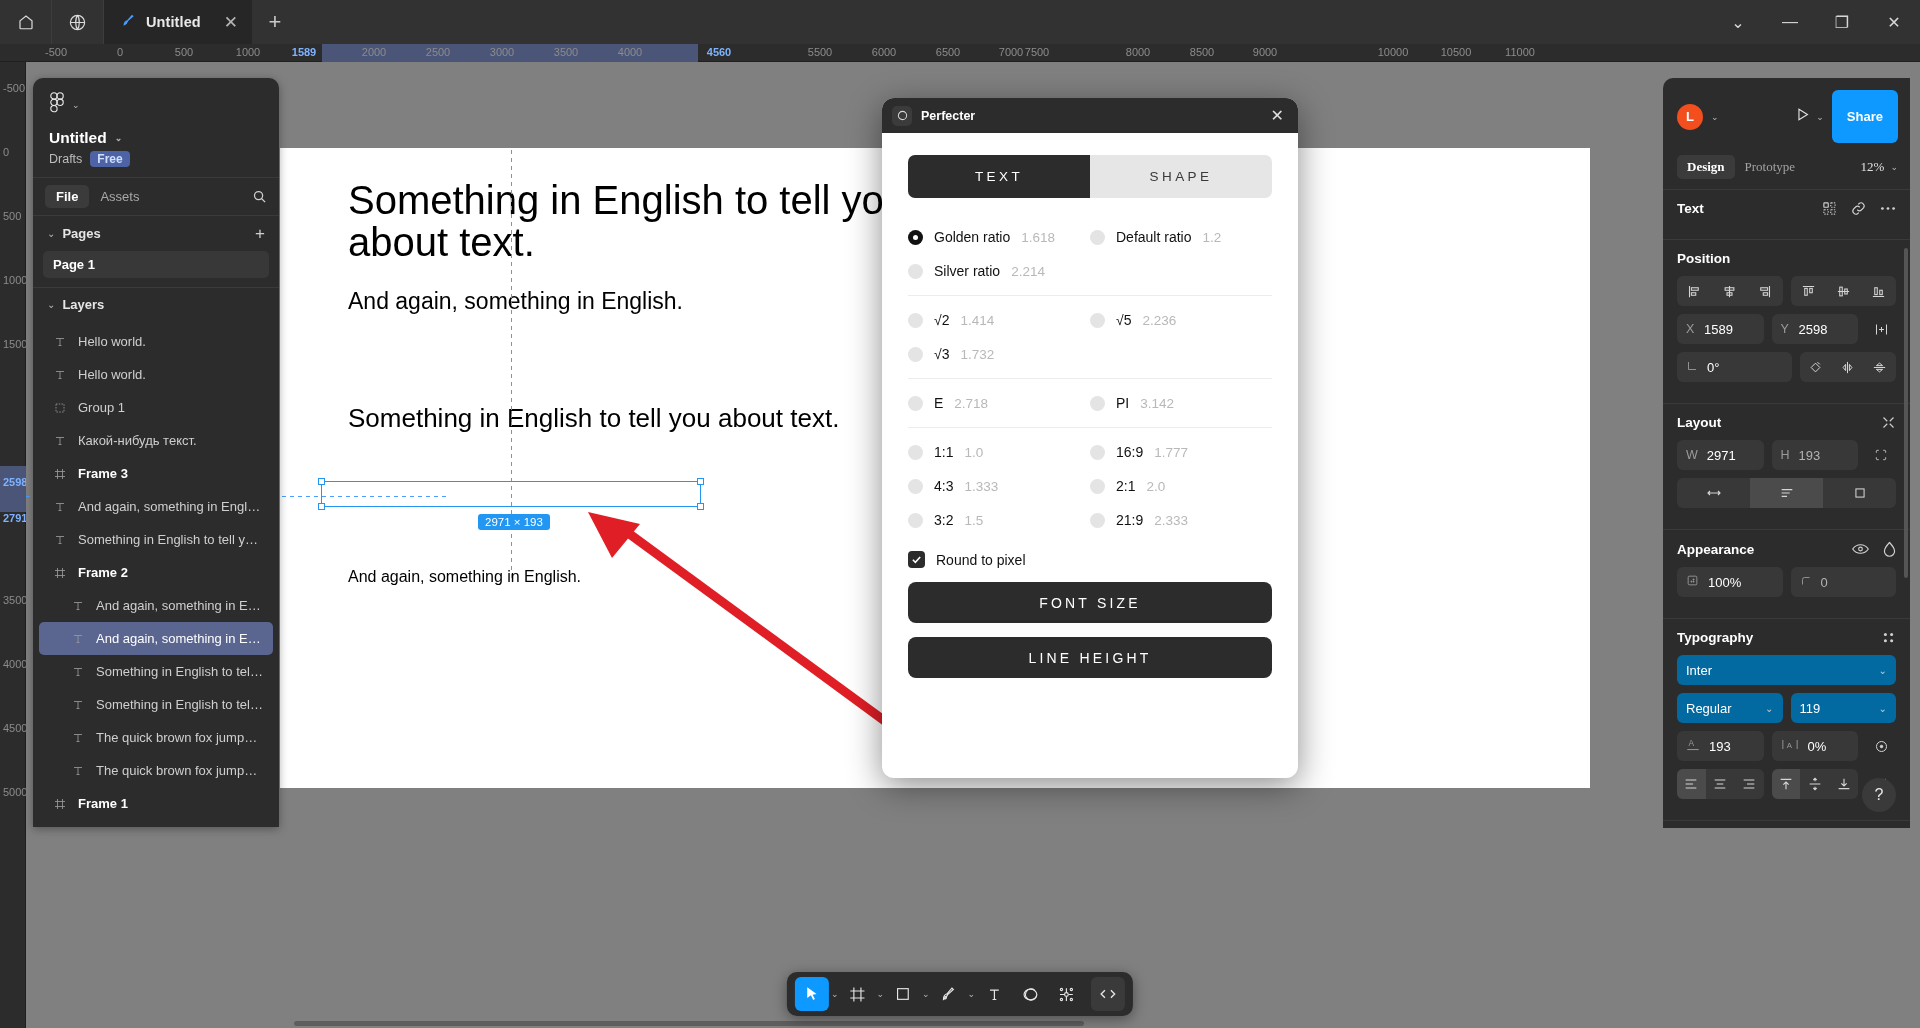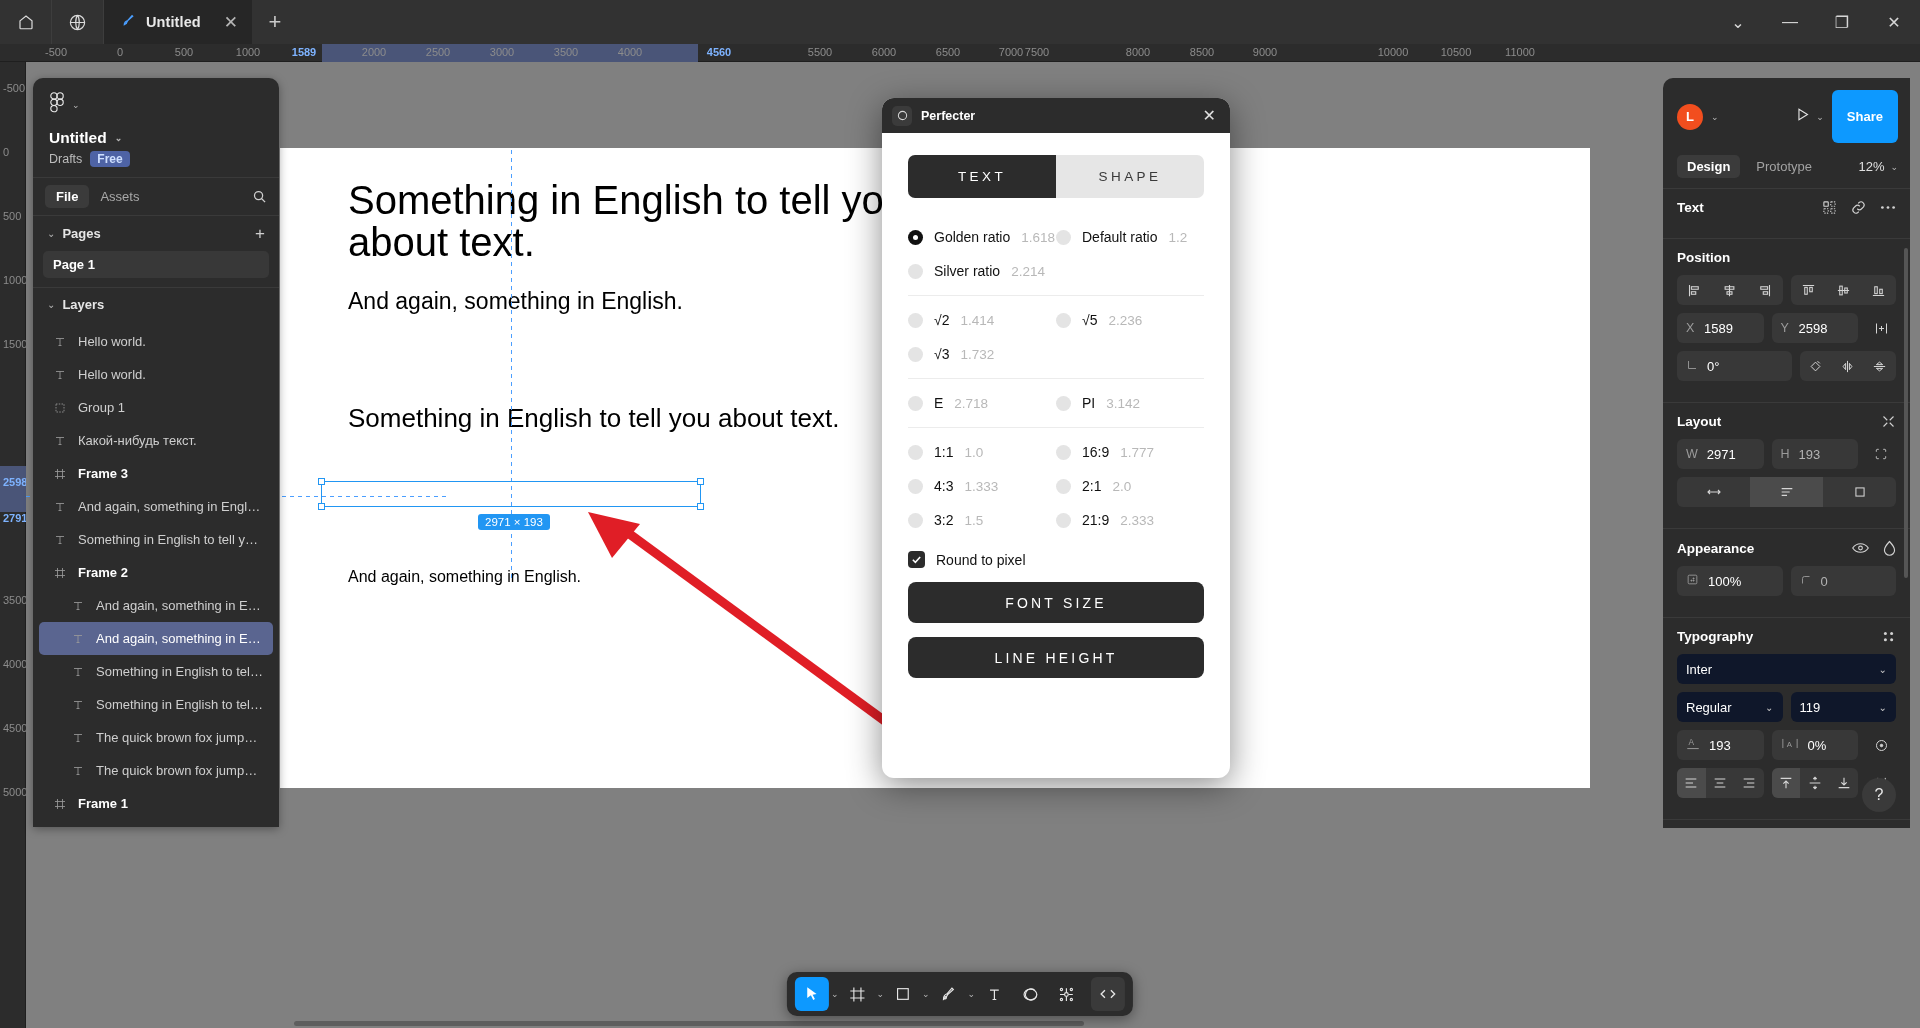--- a/index.html
+++ b/index.html
@@ -95,21 +95,21 @@
   }
   .layer.selected { background:#5a6590; }
   .layer .lic { width:14px; display:flex; justify-content:center; color:#9a9a9a; flex:0 0 14px;}
   .layer .lbl { font-size:13px; color:#cfcfcf; overflow:hidden; text-overflow:ellipsis;}
   .layer.frame .lbl { color:#ffffff; font-weight:bold; }
   .layer.selected .lbl { color:#fff; }
   .layer.indent { padding-left:32px; }
 
   
   .plugin {
-    position:absolute; left:882px; top:98px; width:348px; height:680px;
+    position:absolute; left:882px; top:98px; width:416px; height:680px;
     background:#fff; border-radius:12px; overflow:hidden;
     box-shadow:0 8px 34px rgba(0,0,0,.45);
   }
   .plug-head { height:35px; background:#2c2c2c; display:flex; align-items:center; padding:0 10px; }
   .plug-dot { width:20px; height:20px; border-radius:5px; background:#3b3b3b; display:flex;
               align-items:center; justify-content:center; margin-right:9px;}
   .plug-title { color:#fff; font-size:12.5px; font-weight:bold;}
   .plug-close { margin-left:auto; color:#e0e0e0; font-size:16px; cursor:pointer; padding:0 4px;}
   .plug-body { padding:22px 26px 0 26px; }
   .brand-row { display:flex; align-items:center; margin-bottom:22px; }
@@ -142,21 +142,21 @@
   .right-panel {
     position:absolute; right:10px; top:78px; width:247px; height:750px;
     background:#2c2c2c; border-radius:10px 0 0 0; overflow:hidden;
   }
   .rp-top { display:flex; align-items:center; padding:12px 12px 10px 14px; gap:8px;}
   .avatar { width:26px; height:26px; border-radius:50%; background:#f24e1e; color:#fff;
             display:flex; align-items:center; justify-content:center; font-size:13px; font-weight:bold;}
   .rp-play { margin-left:auto; display:flex; align-items:center; gap:5px; color:#e2e2e2; cursor:pointer;}
   .share { background:#0d99ff; color:#fff; font-size:13px; font-weight:bold; padding:19px 15px;
            border-radius:6px; cursor:pointer;}
-  .rp-tabs { display:flex; align-items:center; padding:2px 12px 10px 14px; gap:6px;}
+  .rp-tabs { display:flex; align-items:center; padding:2px 12px 10px 14px; gap:0;font-family:Liberation Serif, serif;}
   .rp-tab { font-size:13px; color:#a2a2a2; padding:4px 10px; border-radius:5px; cursor:pointer;}
   .rp-tab.active { background:#3b3b3b; color:#fff; font-weight:bold;}
   .zoom-ctl { margin-left:auto; display:flex; align-items:center; gap:6px; color:#e0e0e0;
               font-size:13px; cursor:pointer;}
   .rsect { border-top:1px solid #3a3a3a; padding:11px 14px 13px 14px; }
   .rsect-head { display:flex; align-items:center; margin-bottom:10px;}
   .rsect-title { color:#fff; font-size:13.5px; font-weight:bold;}
   .rsect-icons { margin-left:auto; display:flex; gap:14px; align-items:center; color:#d2d2d2;}
   .rsect-icons > span { cursor:pointer; display:flex; }
   .rrow { display:flex; gap:8px; margin-bottom:8px; align-items:center;}
@@ -164,21 +164,21 @@
          padding:0 9px; gap:9px; flex:1; cursor:text; }
   .fld .k { color:#9b9b9b; font-size:12.5px; min-width:9px;}
   .fld .v { color:#fff; font-size:13px;}
   .fld .v.dim { color:#b3b3b3;}
   .seg3 { display:flex; background:#383838; border-radius:6px; overflow:hidden; flex:1; }
   .seg3 > div { flex:1; height:30px; display:flex; align-items:center; justify-content:center;
                 color:#d5d5d5; cursor:pointer;}
   .seg3 > div.on { background:#4b4b4b; }
   .icon-btn { width:30px; height:30px; display:flex; align-items:center; justify-content:center;
               color:#d5d5d5; cursor:pointer; flex:0 0 30px;}
-  .sel { background:#0f172a; border-radius:6px; height:30px; display:flex; align-items:center;
+  .sel { background:#0369a1; border-radius:6px; height:30px; display:flex; align-items:center;
          padding:0 9px; color:#fff; font-size:13px; flex:1; cursor:pointer;}
   .sel .cv { margin-left:auto; color:#c9c9c9; font-size:10px;}
   .help-fab { position:absolute; right:14px; bottom:16px; width:34px; height:34px; border-radius:50%;
               background:#3a3a3a; color:#e7e7e7; display:flex; align-items:center; justify-content:center;
               font-size:16px; cursor:pointer;}
   .rp-scroll { position:absolute; right:2px; top:170px; width:4px; height:330px; background:#555; border-radius:3px;}
 
   
   .toolbar {
     position:absolute; left:50%; transform:translateX(-50%); bottom:12px;

